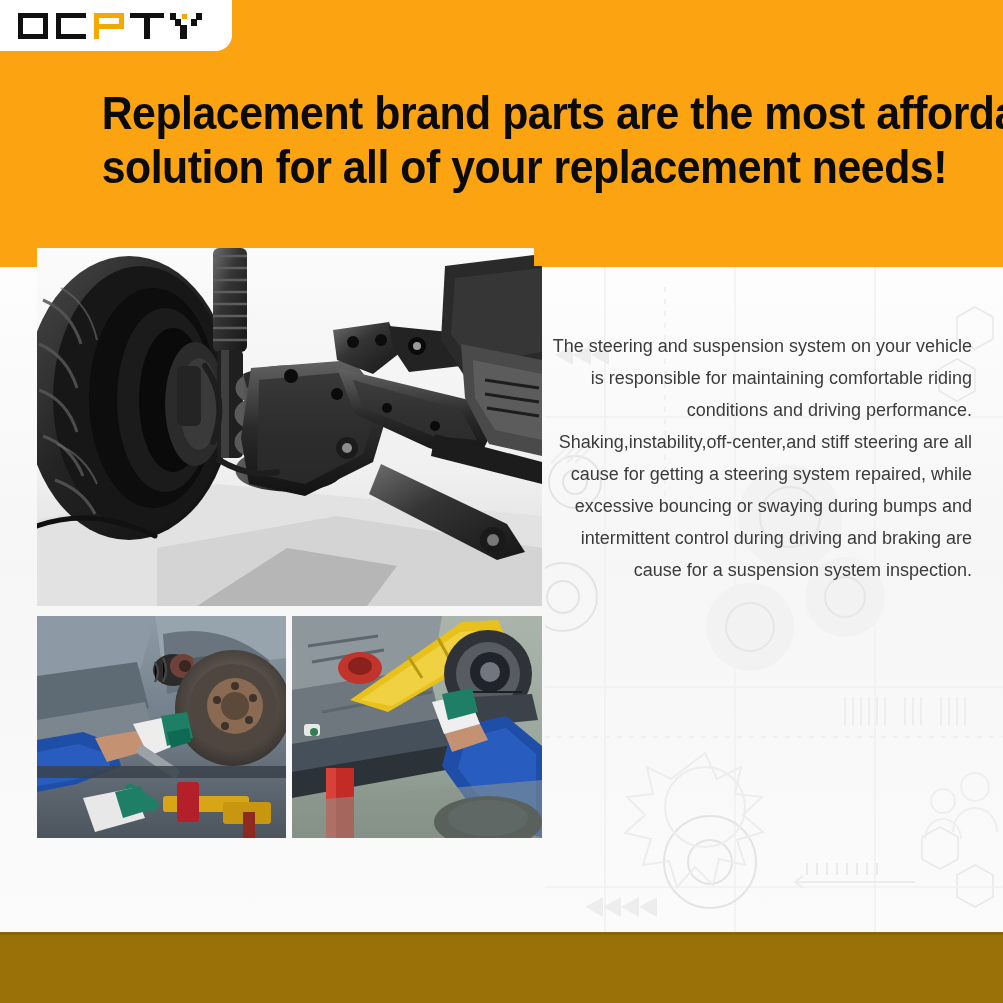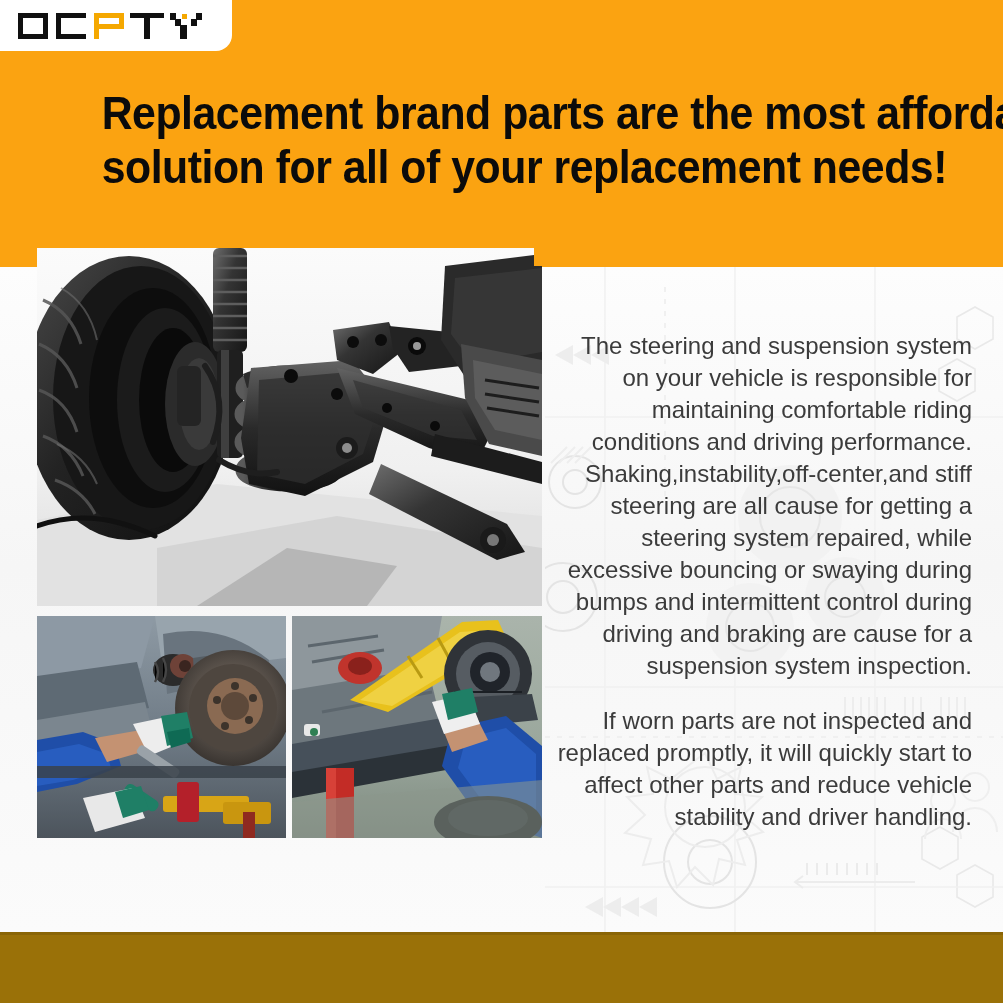--- a/index.html
+++ b/index.html
@@ -109,21 +109,21 @@
   .photo svg { display: block; width: 100%; height: 100%; }
 
   
   .copy {
     position: absolute;
     left: 548px;
     top: 330px;
     width: 424px;
     text-align: right;
     color: #3b3b3b;
-    font-size: 24px;
+    font-size: 18px;
     line-height: 32px;
   }
   .copy p { margin: 0; }
   .copy p + p { margin-top: 23px; }
 
   
   .bottom-bar {
     position: absolute;
     left: 0;
     top: 932px;
@@ -570,20 +570,19 @@
 
       <ellipse cx="196" cy="206" rx="54" ry="26" fill="#1d2024"></ellipse>
       <ellipse cx="196" cy="202" rx="40" ry="18" fill="#2c3036"></ellipse>
 
       <path d="M0 186 L250 164 L250 222 L0 222 Z" fill="#8d978c" opacity="0.55"></path>
     </svg>
   </div>
 
   <div class="copy">
     <p>The steering and suspension system on your vehicle is responsible for maintaining comfortable riding conditions and driving performance. Shaking,instability,off-center,and stiff steering are all cause for getting a steering system repaired, while excessive bouncing or swaying during bumps and intermittent control during driving and braking are cause for a suspension system inspection.</p>
-    <p>If worn parts are not inspected and replaced promptly, it will quickly start to affect other parts and reduce vehicle stability and driver handling.</p>
   </div>
 
   <div class="bottom-bar">
     <div class="bottom-bar-top"></div>
   </div>
 
 </div>
 
 </body></html>

